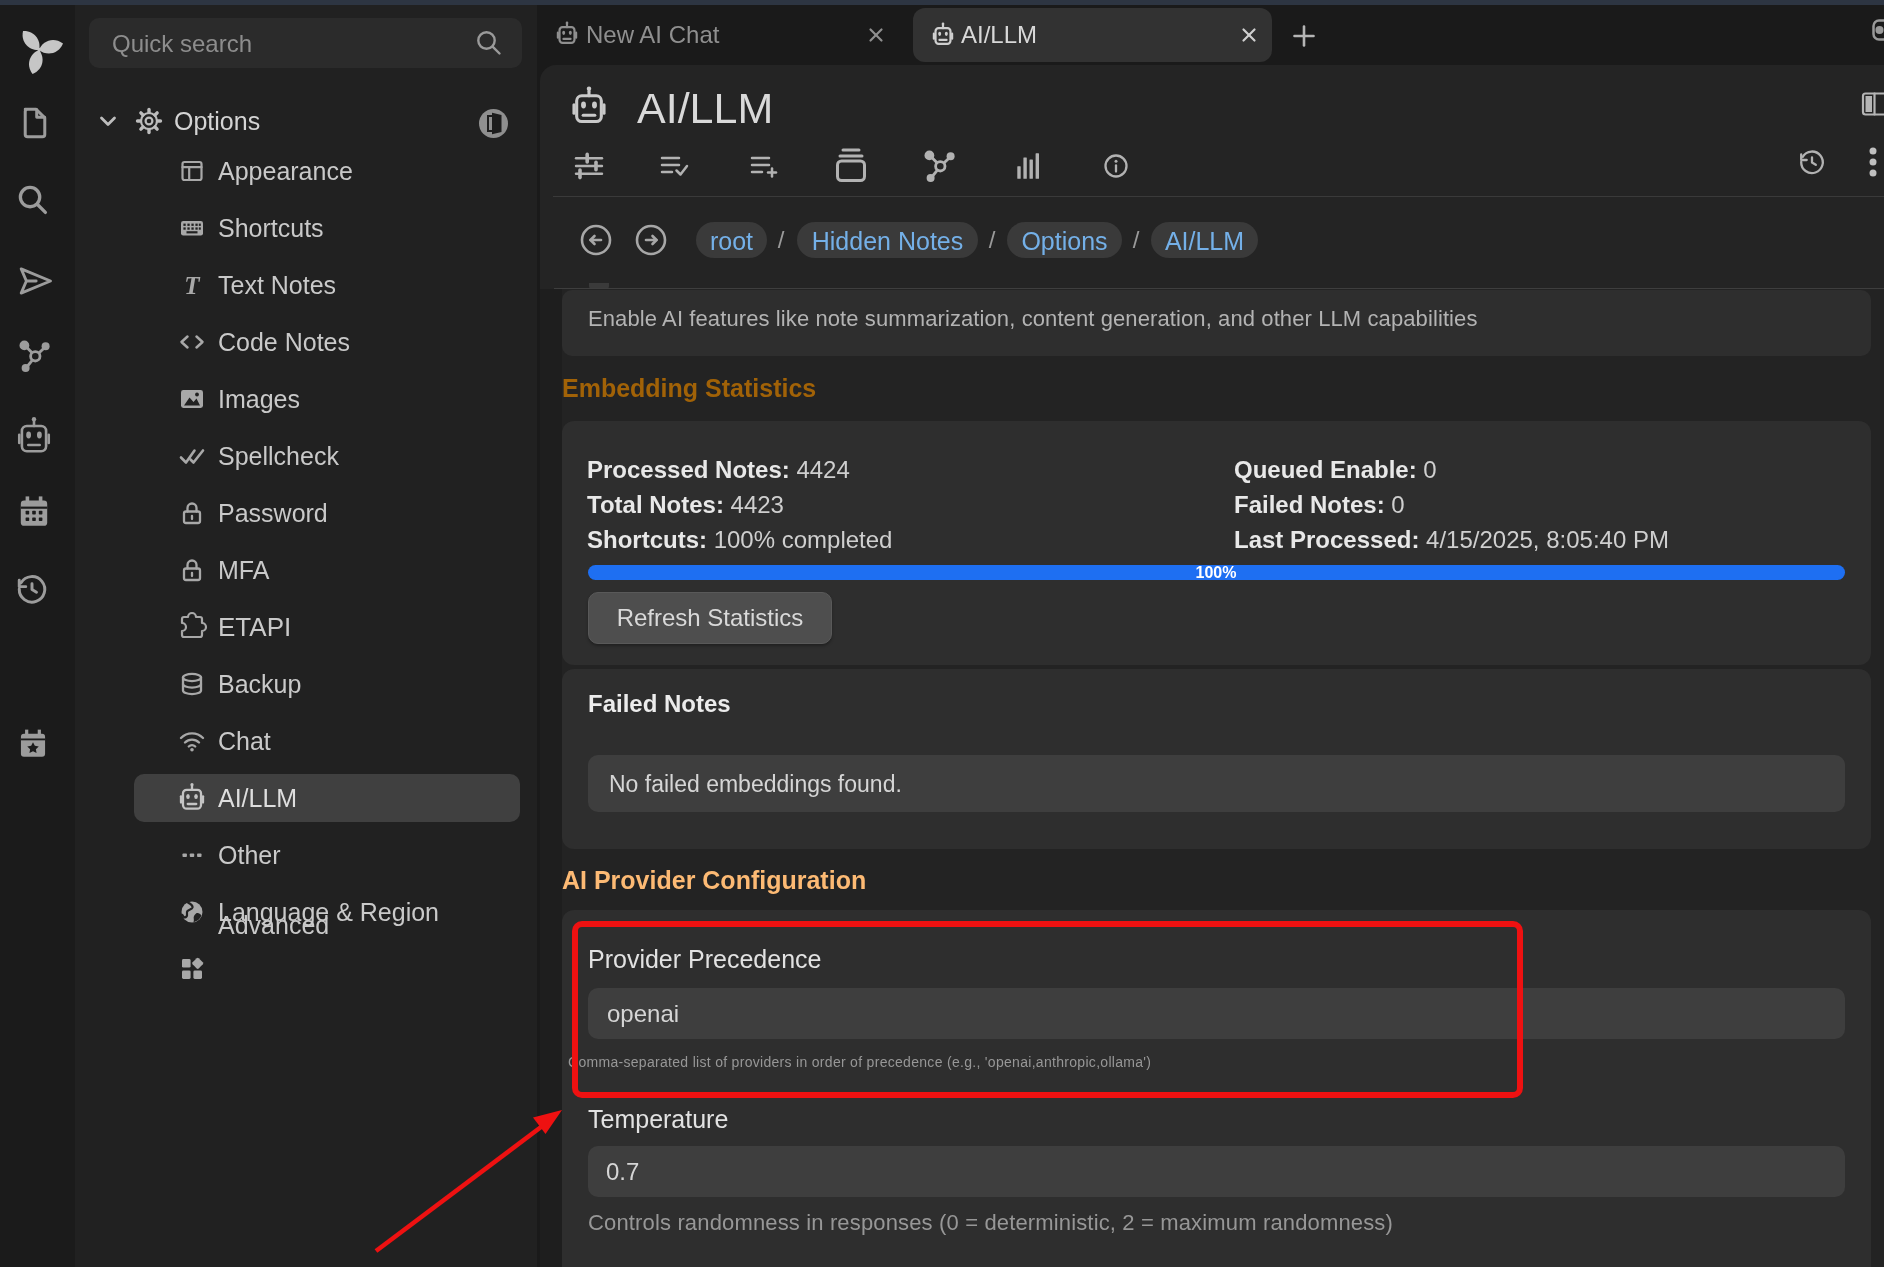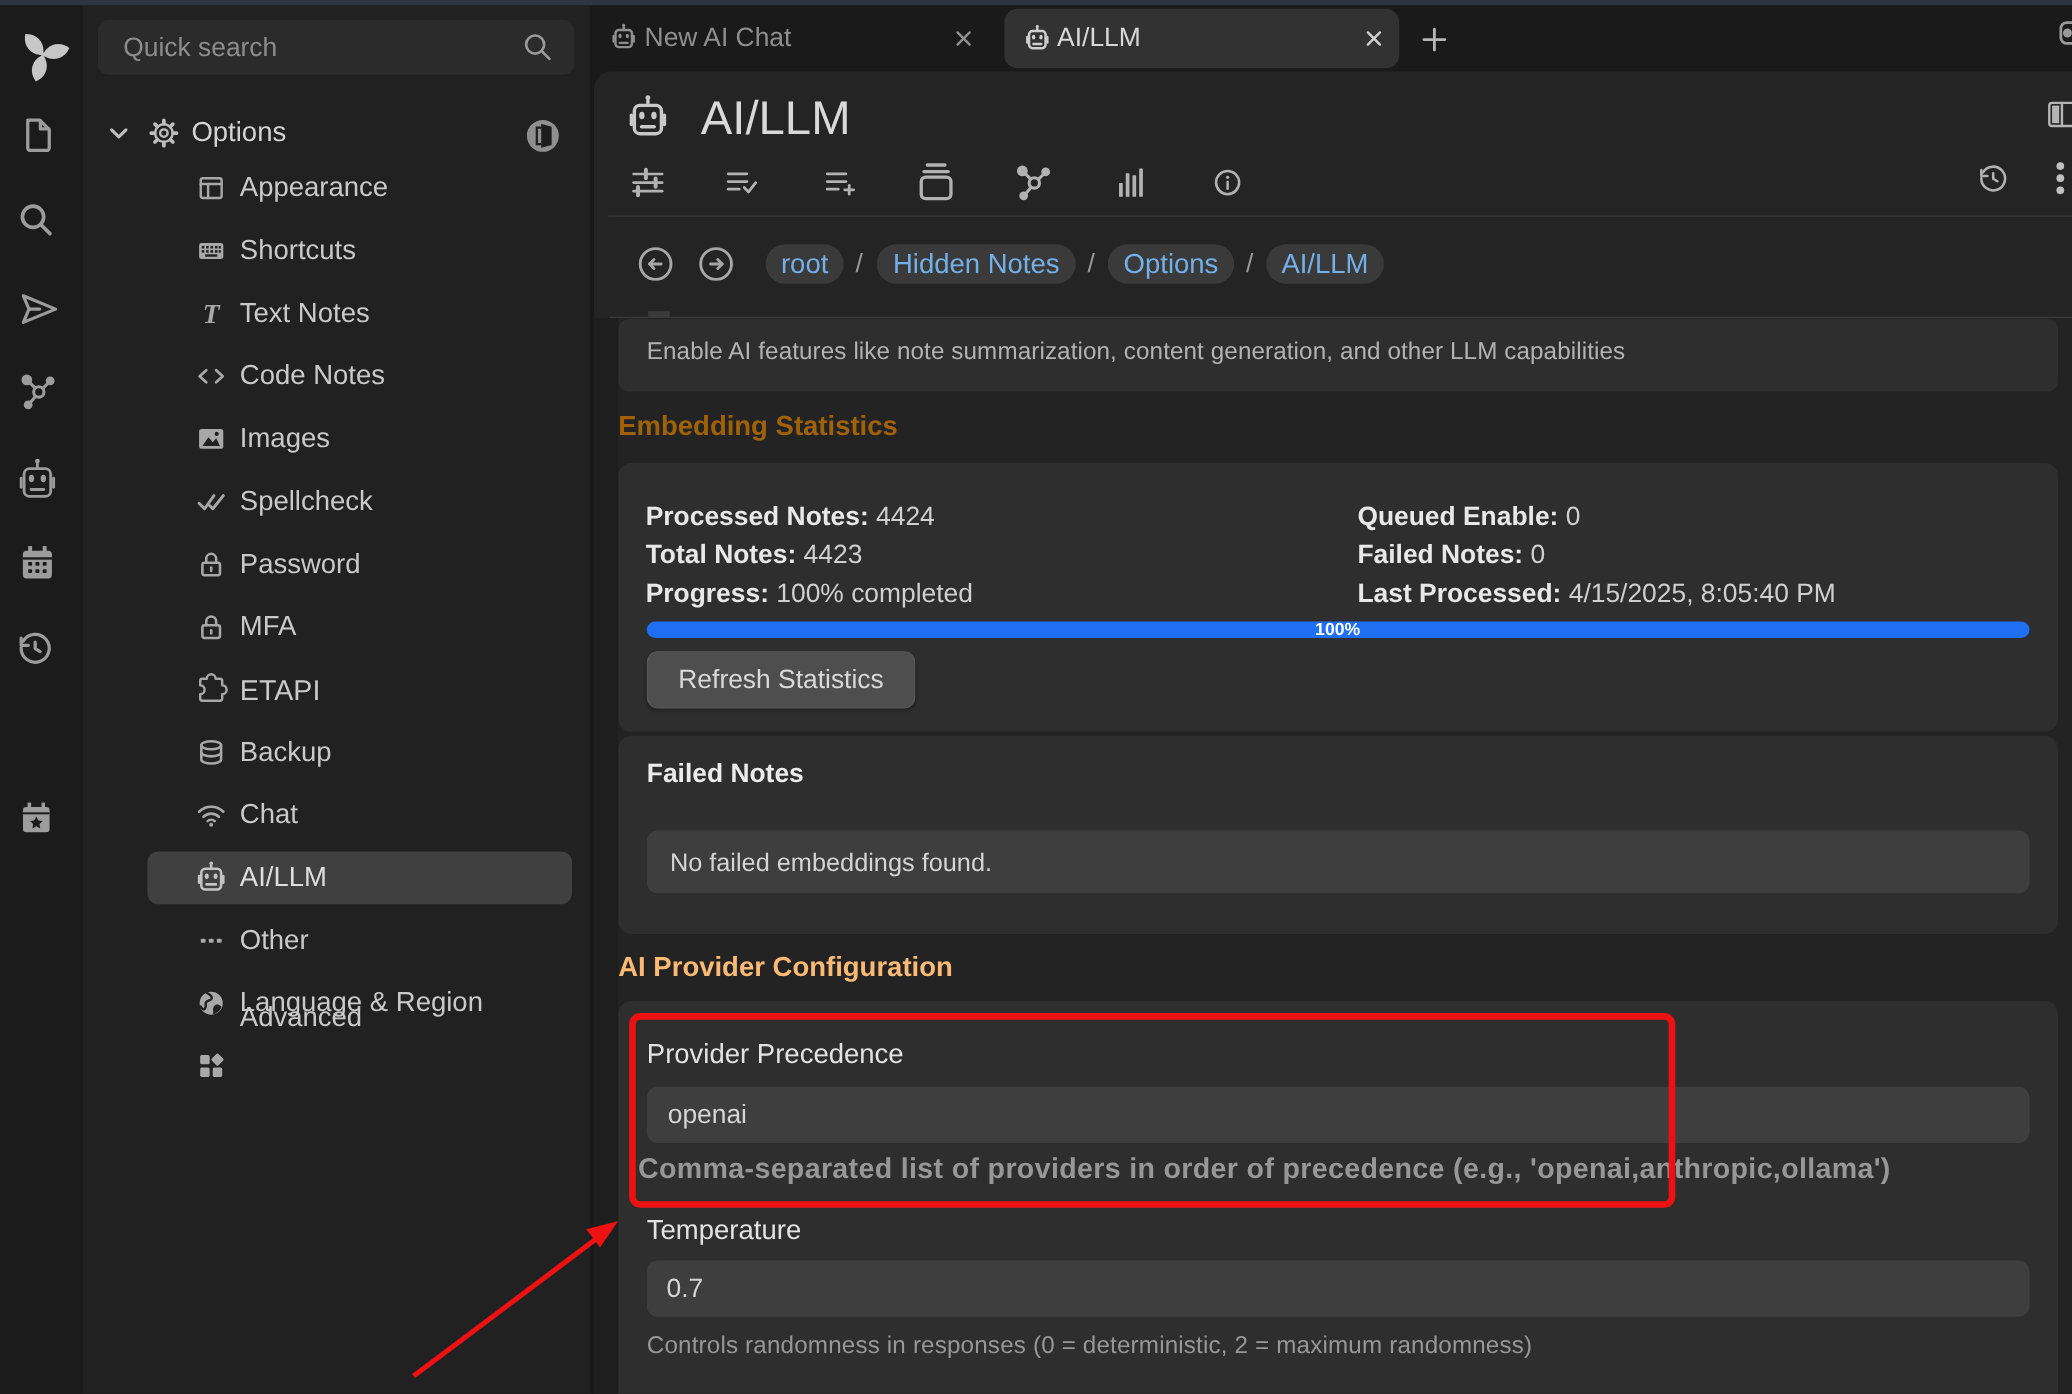--- a/index.html
+++ b/index.html
@@ -454,38 +454,38 @@
 <div class="abs" style="left:1151px;top:222px;width:107px;height:36px;background:#3a3a3a;border-radius:18px"></div>
 <div class="abs txt" style="left:1204.5px;top:241px;font-size:25px;color:#74b0e8;font-weight:normal;transform:translate(-50%,-50%);white-space:nowrap">AI/LLM</div>
 <div class="abs" style="left:589px;top:283px;width:20px;height:6px;background:#3a3a3a;border-radius:0 0 3px 3px"></div>
 <div class="abs" style="left:554px;top:288px;width:1330px;height:1px;background:#3e3e3e"></div>
 <div class="abs" style="left:562px;top:290px;width:1309px;height:66px;background:#2e2e2e;border-radius:10px"></div>
 <div class="abs txt" style="left:588px;top:319px;font-size:22px;color:#b3b3b3;font-weight:normal;letter-spacing:0.1px;transform:translateY(-50%);white-space:nowrap">Enable AI features like note summarization, content generation, and other LLM capabilities</div>
 <div class="abs txt" style="left:562px;top:388px;font-size:25px;color:#a16207;font-weight:bold;transform:translateY(-50%);white-space:nowrap">Embedding Statistics</div>
 <div class="abs" style="left:562px;top:421px;width:1309px;height:244px;background:#2e2e2e;border-radius:12px"></div>
 <div class="abs txt" style="left:587px;top:470px;font-size:24px;color:#cfcfcf;transform:translateY(-50%);white-space:nowrap"><b style="color:#e8e8e8">Processed Notes:</b> 4424</div>
 <div class="abs txt" style="left:587px;top:505px;font-size:24px;color:#cfcfcf;transform:translateY(-50%);white-space:nowrap"><b style="color:#e8e8e8">Total Notes:</b> 4423</div>
-<div class="abs txt" style="left:587px;top:540px;font-size:24px;color:#cfcfcf;transform:translateY(-50%);white-space:nowrap"><b style="color:#e8e8e8">Progress:</b> 100% completed</div>
+<div class="abs txt" style="left:587px;top:540px;font-size:24px;color:#cfcfcf;transform:translateY(-50%);white-space:nowrap"><b style="color:#e8e8e8">Shortcuts:</b> 100% completed</div>
 <div class="abs txt" style="left:1234px;top:470px;font-size:24px;color:#cfcfcf;transform:translateY(-50%);white-space:nowrap"><b style="color:#e8e8e8">Queued Enable:</b> 0</div>
 <div class="abs txt" style="left:1234px;top:505px;font-size:24px;color:#cfcfcf;transform:translateY(-50%);white-space:nowrap"><b style="color:#e8e8e8">Failed Notes:</b> 0</div>
 <div class="abs txt" style="left:1234px;top:540px;font-size:24px;color:#cfcfcf;transform:translateY(-50%);white-space:nowrap"><b style="color:#e8e8e8">Last Processed:</b> 4/15/2025, 8:05:40 PM</div>
 <div class="abs" style="left:588px;top:565px;width:1257px;height:15px;background:#1e6ff2;border-radius:8px"></div>
 <div class="abs txt" style="left:1216px;top:573px;font-size:16px;color:#ffffff;font-weight:bold;transform:translate(-50%,-50%);white-space:nowrap">100%</div>
 <div class="abs" style="left:588px;top:592px;width:244px;height:52px;background:#4e4e4e;border:1px solid #595959;border-radius:10px;box-shadow:0 2px 3px rgba(0,0,0,0.3)"></div>
 <div class="abs txt" style="left:710px;top:618px;font-size:24px;color:#d9d9d9;font-weight:normal;transform:translate(-50%,-50%);white-space:nowrap">Refresh Statistics</div>
 <div class="abs" style="left:562px;top:669px;width:1309px;height:180px;background:#2e2e2e;border-radius:12px"></div>
 <div class="abs txt" style="left:588px;top:704px;font-size:24px;color:#ececec;font-weight:bold;transform:translateY(-50%);white-space:nowrap">Failed Notes</div>
 <div class="abs" style="left:588px;top:755px;width:1257px;height:57px;background:#3e3e3e;border-radius:10px"></div>
 <div class="abs txt" style="left:609px;top:784px;font-size:23px;color:#d5d5d5;font-weight:normal;transform:translateY(-50%);white-space:nowrap">No failed embeddings found.</div>
 <div class="abs txt" style="left:562px;top:880px;font-size:25px;color:#fdba74;font-weight:bold;transform:translateY(-50%);white-space:nowrap">AI Provider Configuration</div>
 <div class="abs" style="left:562px;top:910px;width:1309px;height:357px;background:#2e2e2e;border-radius:12px 12px 0 0"></div>
 <div class="abs txt" style="left:588px;top:959px;font-size:25px;color:#e2e2e2;font-weight:normal;transform:translateY(-50%);white-space:nowrap">Provider Precedence</div>
 <div class="abs" style="left:588px;top:988px;width:1257px;height:51px;background:#3e3e3e;border-radius:10px"></div>
 <div class="abs txt" style="left:607px;top:1014px;font-size:24px;color:#d5d5d5;font-weight:normal;transform:translateY(-50%);white-space:nowrap">openai</div>
-<div class="abs txt" style="left:580px;top:1062px;font-size:26px;color:#979797;font-weight:bold;letter-spacing:0.3px;transform:translateY(-50%);white-space:nowrap">Comma-separated list of providers in order of precedence (e.g., 'openai,anthropic,ollama')</div>
+<div class="abs txt" style="left:568px;top:1062px;font-size:14px;color:#979797;font-weight:normal;letter-spacing:0.3px;transform:translateY(-50%);white-space:nowrap">Comma-separated list of providers in order of precedence (e.g., 'openai,anthropic,ollama')</div>
 <div class="abs txt" style="left:588px;top:1119px;font-size:25px;color:#e2e2e2;font-weight:normal;transform:translateY(-50%);white-space:nowrap">Temperature</div>
 <div class="abs" style="left:588px;top:1146px;width:1257px;height:51px;background:#3e3e3e;border-radius:10px"></div>
 <div class="abs txt" style="left:606px;top:1172px;font-size:24px;color:#d5d5d5;font-weight:normal;transform:translateY(-50%);white-space:nowrap">0.7</div>
 <div class="abs txt" style="left:588px;top:1223px;font-size:22px;color:#979797;font-weight:normal;letter-spacing:0.15px;transform:translateY(-50%);white-space:nowrap">Controls randomness in responses (0 = deterministic, 2 = maximum randomness)</div>
 <div class="abs" style="left:572px;top:921px;width:951px;height:177px;border:6px solid #ee1111;border-radius:10px"></div>
 <svg class="abs" style="left:340px;top:1090px" width="260" height="177" viewBox="340 1090 260 177">
 <line x1="376" y1="1251" x2="549" y2="1121" stroke="#ee1111" stroke-width="4.6"></line>
 <polygon points="562,1110 533,1117.5 545.5,1134" fill="#ee1111"></polygon>
 </svg>
 </body></html>

